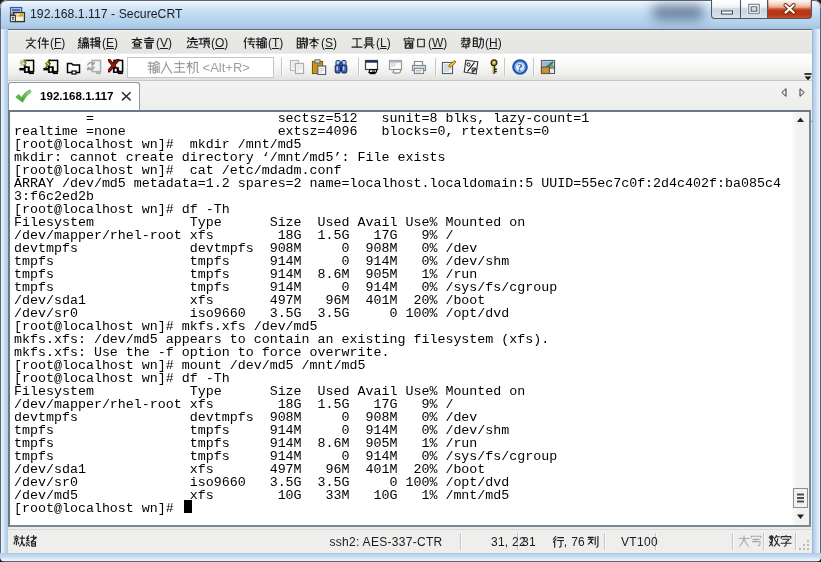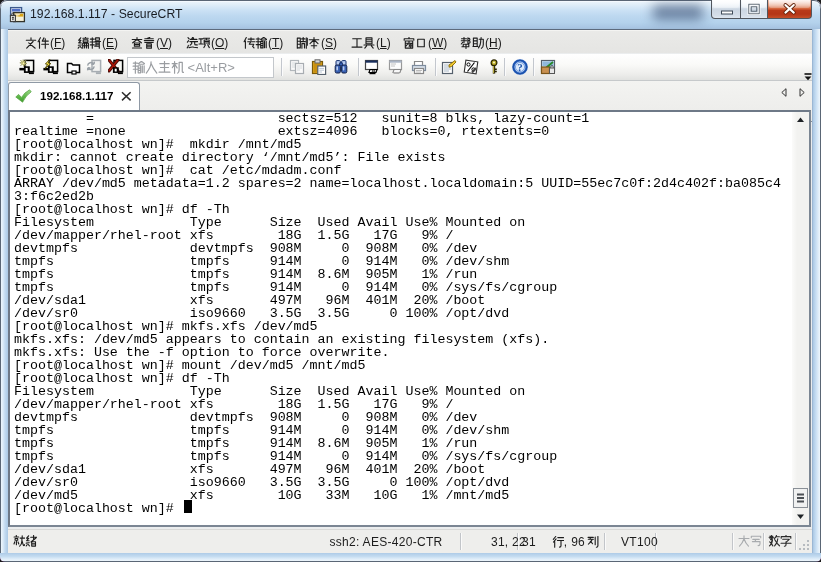--- a/index.html
+++ b/index.html
@@ -18,21 +18,21 @@
 #b-cls {left:56px;width:45px;border-radius:0 0 4px 0;background:linear-gradient(#f3c3b1 0%,#e39676 30%,#d4643c 48%,#b93a1a 58%,#b43517 78%,#c54e28 100%)}
 .wb .gl {position:absolute;left:1px;right:1px;top:0;height:8px;background:linear-gradient(rgba(255,255,255,.85),rgba(255,255,255,.25));border-radius:0 0 2px 2px}
 #content {position:absolute;left:8px;right:9px;top:29px;bottom:9px;background:#ebedee}
 #menubar {position:absolute;left:0;right:0;top:0;height:24px;background:linear-gradient(#eaeae8,#e5e5e3);border-top:1px solid #5d6b7d;box-shadow:inset 0 1px 0 #f4f4f2}
 .mi {position:absolute;top:6px;height:13px;display:flex;align-items:center}
 .mi .lat {font-size:12px;color:#1c1c1c;margin-left:1px;position:relative;top:0px}
 .mi u {text-decoration:underline}
 #toolbar {position:absolute;left:0;right:0;top:25px;height:27px;background:linear-gradient(#ffffff 0%,#fafaf8 40%,#ededeb 78%,#e1e2e0 100%);border-bottom:1px solid #c6c9cb}
 .ti {position:absolute;top:5px;width:16px;height:16px}
 .tsep {position:absolute;top:4px;height:18px;width:1px;background:#c3c7cd;box-shadow:1px 0 0 #fbfbfc}
-#toolbar .hostbox {position:absolute;left:119px;top:3px;width:147px;height:21px;background:#fff;border:1px solid #c3c7cb;display:flex;align-items:center;padding-left:4px}
+#toolbar .hostbox {position:absolute;left:119px;top:3px;width:147px;height:21px;background:#fff;border:1px solid #c3c7cb;display:flex;align-items:center;padding-left:19px}
 #toolbar .alt {font-size:13px;color:#9a9da1}
 #tabbar {position:absolute;left:0;right:0;top:52px;height:41px;background:linear-gradient(#f3f3f1,#ececea 92%,#e6e7e5);border-bottom:1px solid #848d97}
 #tab {position:absolute;left:0px;top:1px;width:132px;height:28px;background:#fff;border:1px solid #8f99a5;border-bottom:none;border-radius:3px 3px 0 0}
 #tab .ck {position:absolute;left:6px;top:6px}
 #tab .tx {position:absolute;left:31px;top:6px;font-size:11.6px;font-weight:bold;color:#000;letter-spacing:0px}
 .tarr {position:absolute;top:7px;width:6px;height:9px}
 #term {position:absolute;left:0;top:81px;width:803px;height:417px;background:#fff;border:2px solid;border-color:#6e7987 #7b8693 #7b8693 #6e7987}
 #term pre {position:absolute;left:4px;top:-0.2px;font-family:"Liberation Mono",monospace;font-size:13.328px;line-height:13px;color:#000;letter-spacing:0}
 #cursor {position:absolute;left:174px;top:388px;width:8px;height:13px;background:#000}
 #vsb {position:absolute;right:0;top:0;width:17px;height:413px;background:linear-gradient(90deg,#fbfbfa,#f2f2f0 30%,#f2f2f0)}
@@ -382,28 +382,28 @@
           </svg><svg style="vertical-align:top" width="12" height="12" viewBox="0 0 12 12">
             <path d="M3.6 0.8 L1.6 3.2 H3.8 L1.7 5.7 H4.1 M1.2 8.1 L4.3 7.8 M2.1 9.7 L1.2 11 M3.3 9.5 L4.4 10.9 M8.6 0.5 V4.2 M5.7 2.2 H11.6 M10.9 3 L6 7 M6.7 6.8 H10.5 V11.1 H6.7 Z M6.7 8.9 H10.5" fill="none" stroke="#1c1c1c" stroke-width="1.12" stroke-linecap="round" stroke-linejoin="round"></path>
           </svg></div>
         <div class="ssep" style="left:452px"></div>
         <div class="ssep" style="left:509px"></div>
         <div class="ssep" style="left:596px"></div>
         <div class="ssep" style="left:647px"></div>
         <div class="ssep" style="left:724px"></div>
         <div class="ssep" style="left:755px"></div>
         <div class="ssep" style="left:787px"></div>
-        <div class="scell sc" style="left:304px;width:148px">ssh2: AES-420-CTR</div>
+        <div class="scell sc" style="left:304px;width:148px">ssh2: AES-337-CTR</div>
         <div class="scell sc" style="left:472px;width:57px">31, 22</div>
         <div class="scell sc" style="left:509px;width:87px">
           <span style="margin-right:16px">31</span>
           <svg style="vertical-align:top" width="12" height="12" viewBox="0 0 12 12">
             <path d="M3.7 0.5 L1.3 3.3 M4.1 2.9 L1.5 6.1 M2.7 5.5 V11.3 M5.8 1.6 H11.5 M5.4 4.5 H11.7 M9 4.5 V9.8 Q9 11.1 7.5 11.1" fill="none" stroke="#1c1c1c" stroke-width="1.12" stroke-linecap="round" stroke-linejoin="round"></path>
           </svg>
-          <span style="margin:0 2px 0 0">, 96</span>
+          <span style="margin:0 2px 0 0">, 76</span>
           <svg style="vertical-align:top" width="12" height="12" viewBox="0 0 12 12">
             <path d="M1.1 1.4 H6.3 M3.6 1.4 L2.9 3.3 M1.3 3.3 H6.4 M5.3 3.3 Q4.3 6.2 1.4 8.1 M3.3 5.3 Q4.7 6.3 5.5 7.7 M8.2 1 V8.7 M10.9 0.5 V9.7 Q10.9 11.1 9.4 11.2" fill="none" stroke="#1c1c1c" stroke-width="1.12" stroke-linecap="round" stroke-linejoin="round"></path>
           </svg>
         </div>
         <div class="scell sc" style="left:596px;width:71px">VT100</div>
         <div class="scell" style="left:730px;top:5px"><svg style="vertical-align:top" width="12" height="12" viewBox="0 0 12 12">
             <path d="M1 3.5 H11 M6 0.7 V4.3 M5.8 4.3 Q4.4 8.4 1.5 11.2 M6.2 4.3 Q7.6 8.4 10.5 11.2" fill="none" stroke="#a8abae" stroke-width="1.12" stroke-linecap="round" stroke-linejoin="round"></path>
           </svg><svg style="vertical-align:top" width="12" height="12" viewBox="0 0 12 12">
             <path d="M1.3 1.3 H10.7 V2.7 M1.3 1.3 V2.7 M2.8 4.4 H9.2 M5.9 4.4 L5 6.3 M2.4 6.6 H10 V8.9 Q10 10.6 8.1 10.6" fill="none" stroke="#a8abae" stroke-width="1.12" stroke-linecap="round" stroke-linejoin="round"></path>
           </svg></div>

